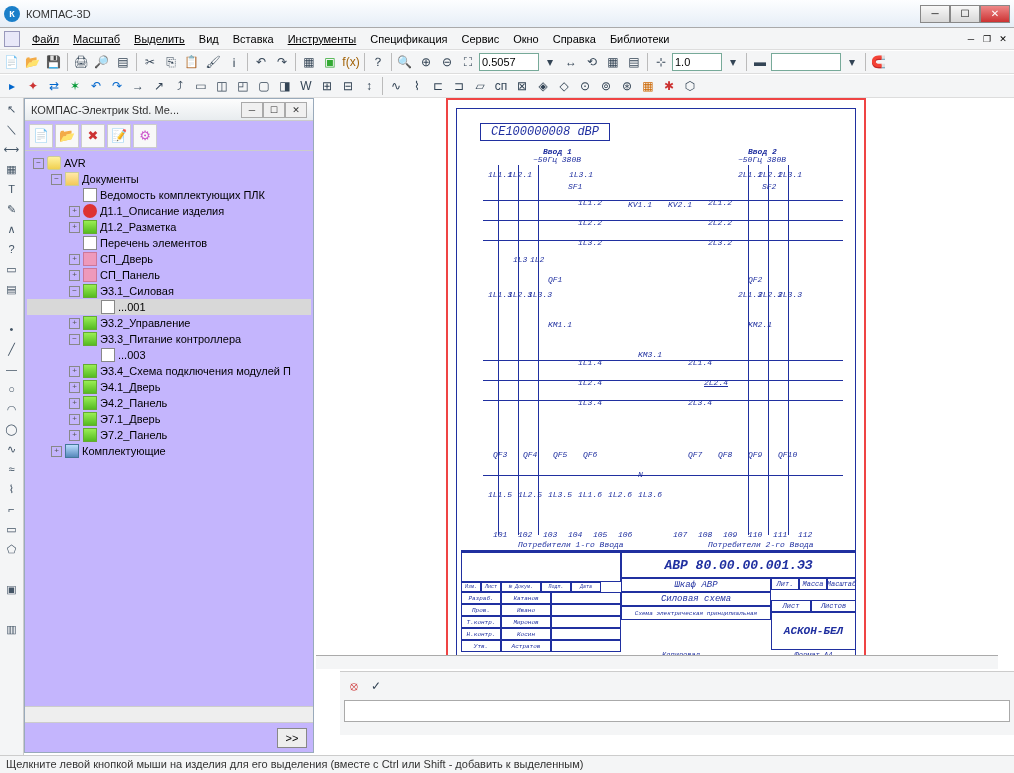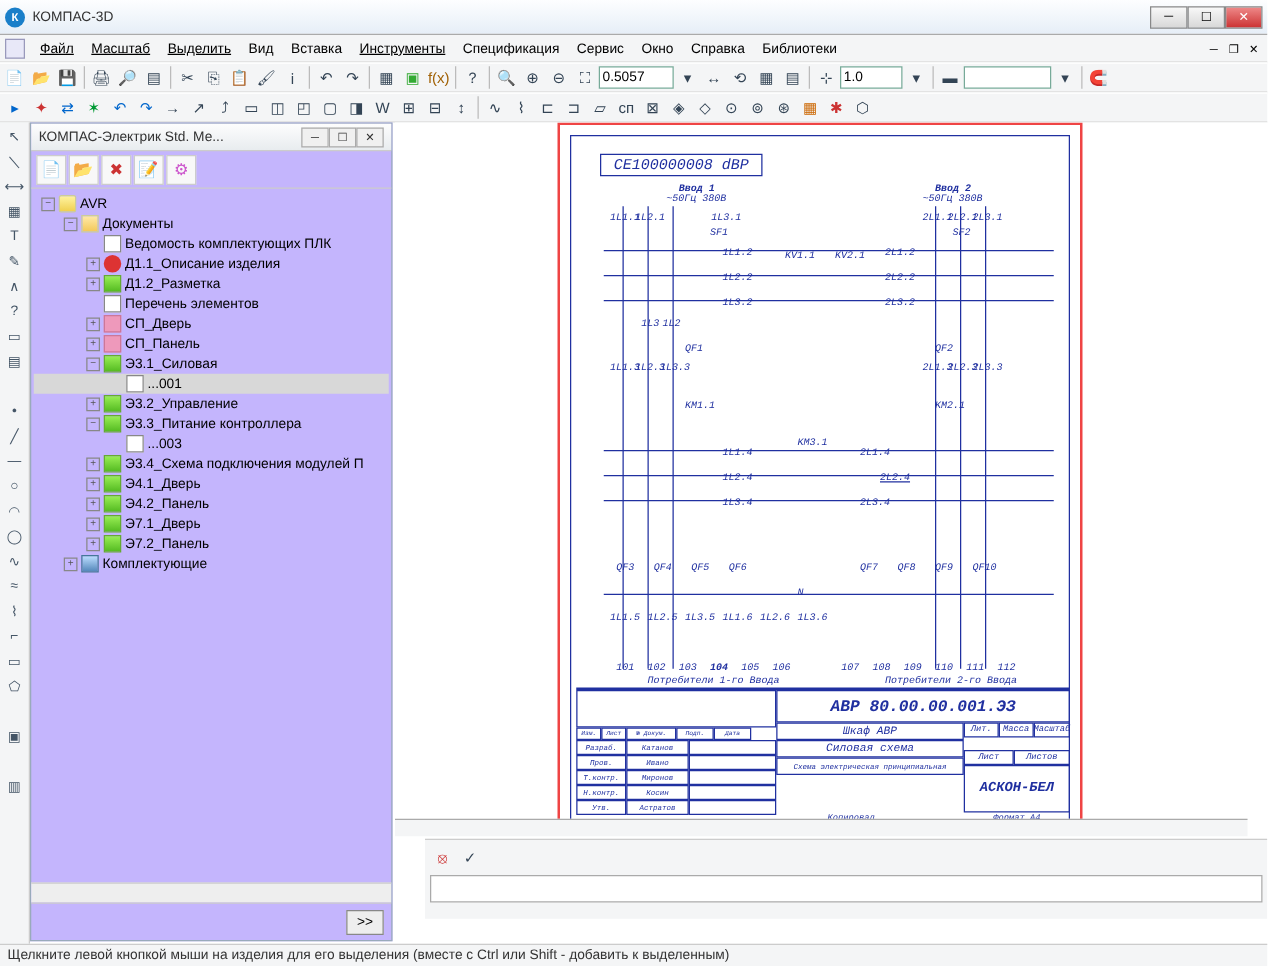--- a/index.html
+++ b/index.html
@@ -432,21 +432,21 @@
           <div class="dwtext" style="left: 190px; top: 370px;">N</div>
           <div class="dwtext" style="left: 40px; top: 390px;">1L1.5</div>
           <div class="dwtext" style="left: 70px; top: 390px;">1L2.5</div>
           <div class="dwtext" style="left: 100px; top: 390px;">1L3.5</div>
           <div class="dwtext" style="left: 130px; top: 390px;">1L1.6</div>
           <div class="dwtext" style="left: 160px; top: 390px;">1L2.6</div>
           <div class="dwtext" style="left: 190px; top: 390px;">1L3.6</div>
           <div class="dwtext" style="left: 45px; top: 430px;">101</div>
           <div class="dwtext" style="left: 70px; top: 430px;">102</div>
           <div class="dwtext" style="left: 95px; top: 430px;">103</div>
-          <div class="dwtext" style="left: 120px; top: 430px; font-weight: bold;">104</div>
+          <div class="dwtext" style="left: 120px; top: 430px;">104</div>
           <div class="dwtext" style="left: 145px; top: 430px;">105</div>
           <div class="dwtext" style="left: 170px; top: 430px;">106</div>
           <div class="dwtext" style="left: 225px; top: 430px;">107</div>
           <div class="dwtext" style="left: 250px; top: 430px;">108</div>
           <div class="dwtext" style="left: 275px; top: 430px;">109</div>
           <div class="dwtext" style="left: 300px; top: 430px;">110</div>
           <div class="dwtext" style="left: 325px; top: 430px;">111</div>
           <div class="dwtext" style="left: 350px; top: 430px;">112</div>
           <div class="dwtext" style="left: 45px; top: 155px; margin-left: 37px;">1L2</div>
           <div class="dwtext" style="left: 65px; top: 155px;">1L3</div>

